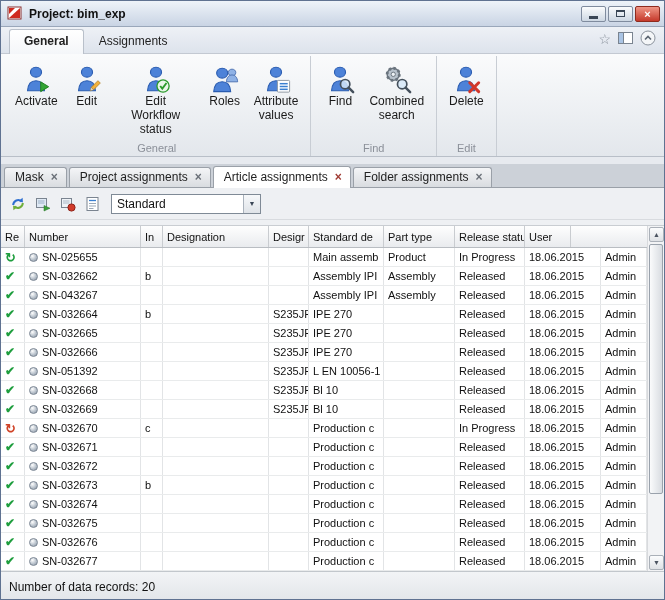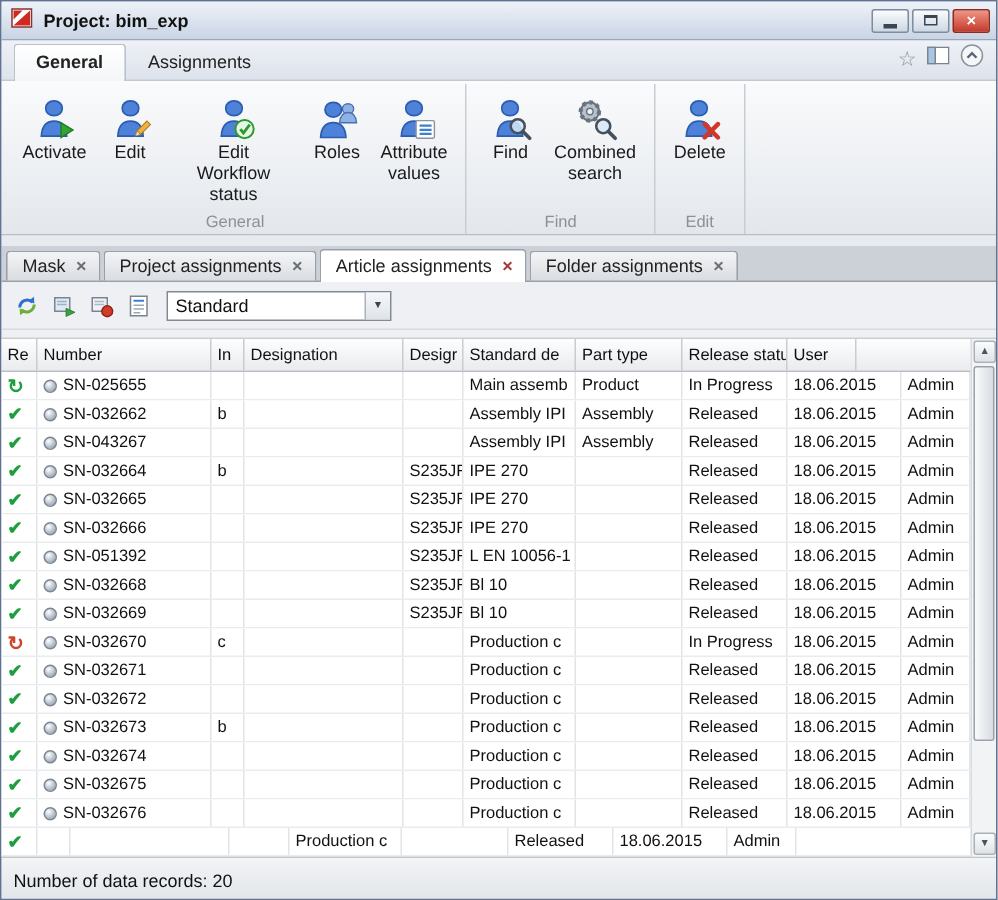--- a/index.html
+++ b/index.html
@@ -598,20 +598,24 @@
             <div class="td" style="flex: 0 0 75px; width: 75px;">Production c</div>
             <div class="td" style="flex: 0 0 71px; width: 71px;"></div>
             <div class="td" style="flex: 0 0 70px; width: 70px;">Released</div>
             <div class="td" style="flex: 0 0 76px; width: 76px;">18.06.2015</div>
             <div class="td" style="flex: 0 0 46px; width: 46px;">Admin</div>
           </div>
           <div class="trow">
             <div class="td" style="flex: 0 0 24px; width: 24px;">
               <span class="st check">✔</span>
             </div>
+            <div class="td" style="flex: 0 0 116px; width: 116px;">
+              <span class="ball"></span>
+              <span>SN-032677</span>
+            </div>
             <div class="td" style="flex: 0 0 22px; width: 22px;"></div>
             <div class="td" style="flex: 0 0 106px; width: 106px;"></div>
             <div class="td" style="flex: 0 0 40px; width: 40px;"></div>
             <div class="td" style="flex: 0 0 75px; width: 75px;">Production c</div>
             <div class="td" style="flex: 0 0 71px; width: 71px;"></div>
             <div class="td" style="flex: 0 0 70px; width: 70px;">Released</div>
             <div class="td" style="flex: 0 0 76px; width: 76px;">18.06.2015</div>
             <div class="td" style="flex: 0 0 46px; width: 46px;">Admin</div>
           </div>
         </div>

